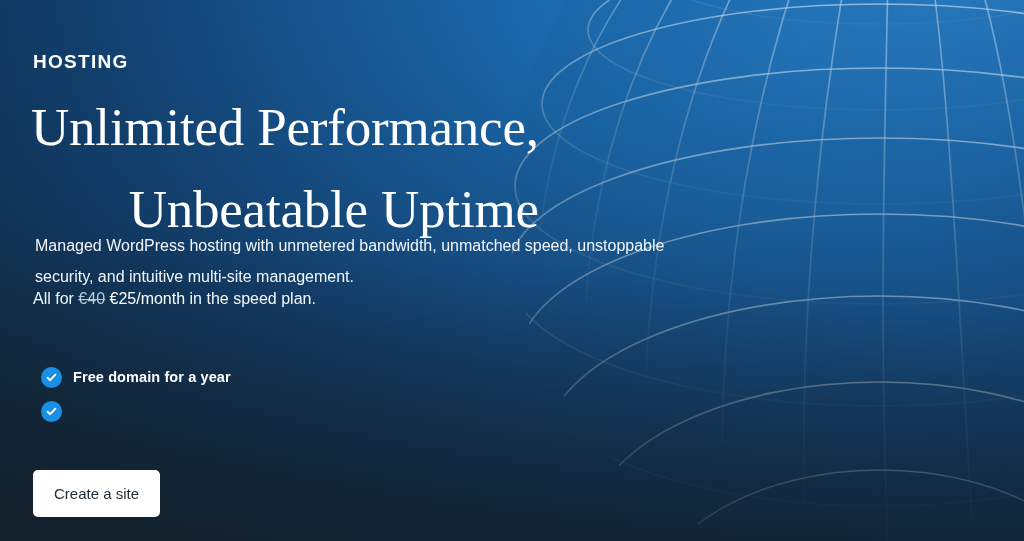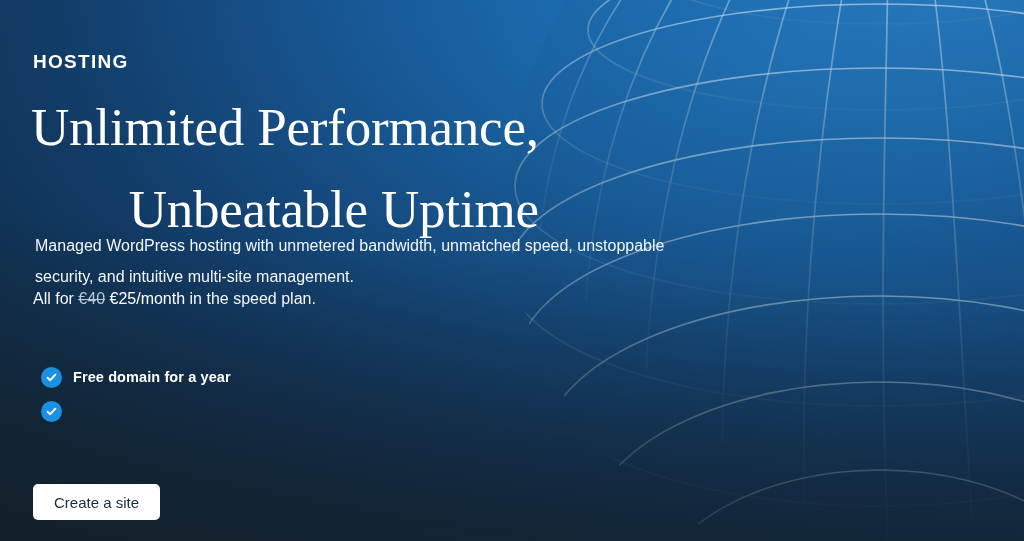--- a/index.html
+++ b/index.html
@@ -123,22 +123,22 @@
   .feature-label {
     font-size: 14.5px;
     font-weight: bold;
     color: #ffffff;
     letter-spacing: 0.1px;
   }
 
   .cta-button {
     position: absolute;
     left: 0;
-    top: 484px;
-    height: 36px;
+    top: 470px;
+    height: 47px;
     padding: 0 21px;
     display: inline-flex;
     align-items: center;
     justify-content: center;
     background: #ffffff;
     color: #1d2b36;
     border: none;
     border-radius: 5px;
     font-family: "Liberation Sans", sans-serif;
     font-size: 15px;

